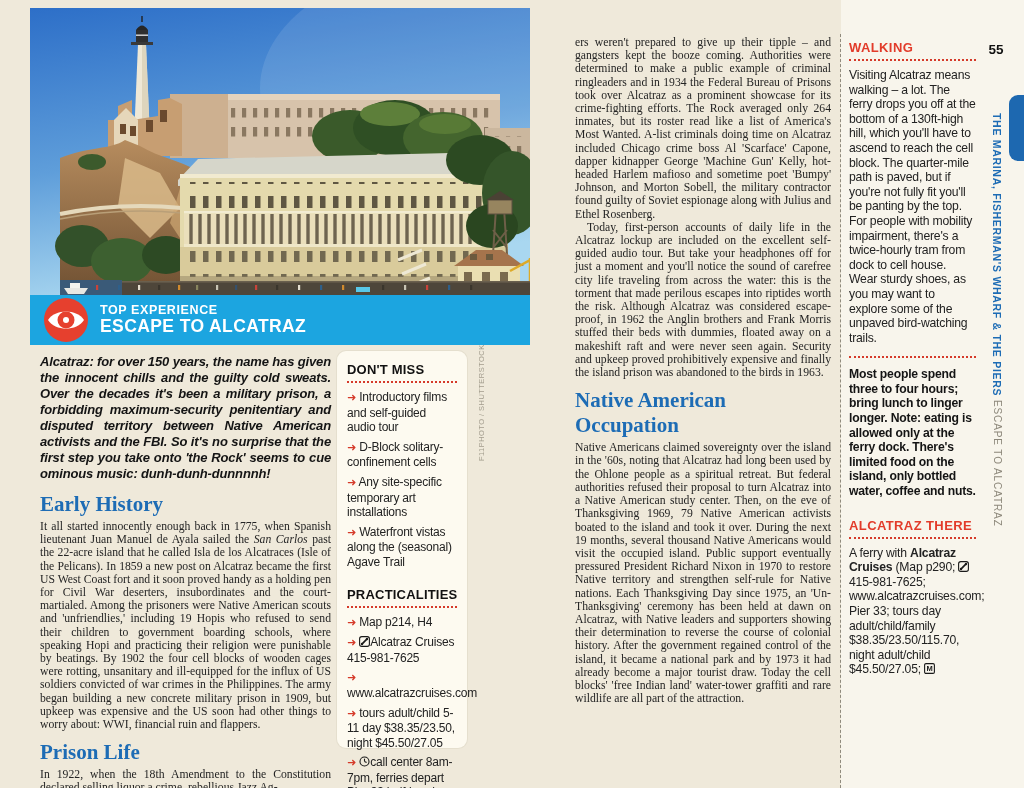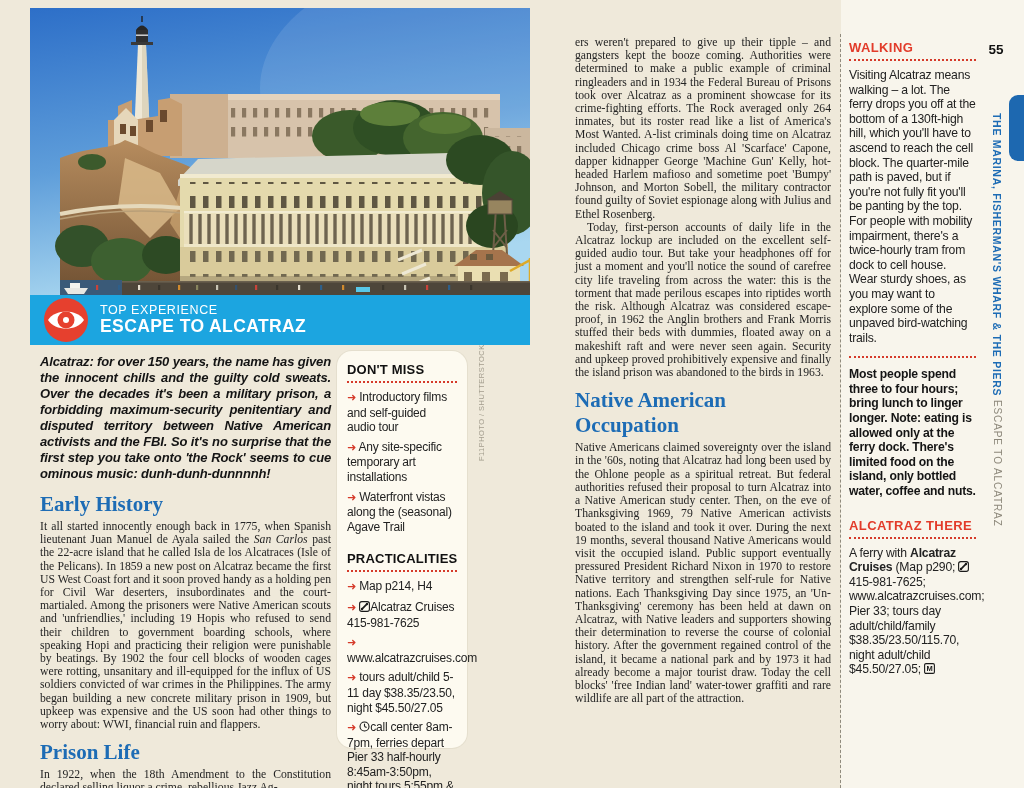--- a/index.html
+++ b/index.html
@@ -20,21 +20,21 @@
     font-size:7.5px;letter-spacing:.45px;color:#a39d8e;
   }
 
   
   .banner{
     position:absolute;left:30px;top:295px;width:500px;height:50px;
     background:#1ca5e0;display:flex;align-items:center;
   }
   .banner .eye{margin-left:13px;flex:0 0 auto;display:block;}
   .banner-text{margin-left:11px;color:#fff;line-height:1.12;}
-  .kicker{font-size:12.5px;letter-spacing:.6px;font-weight:400;}
+  .kicker{font-size:12.5px;letter-spacing:.6px;font-weight:700;}
   .banner-title{font-size:17.5px;font-weight:700;letter-spacing:.4px;}
 
   
   .serif{font-family:"Liberation Serif","DejaVu Serif",serif;}
   .left-col{position:absolute;left:40px;top:354px;width:291px;}
   .main-col{position:absolute;left:575px;top:36px;width:256px;}
   .intro{
     font-weight:700;font-size:13px;line-height:16px;text-align:justify;
     letter-spacing:-.15px;color:#141414;margin:0 0 10px 0;font-style:italic;
   }
@@ -43,21 +43,21 @@
     color:#1d6cb5;font-weight:700;font-size:21px;margin:9px 0 3px 0;
   }
   .body-serif{
     font-size:11.7px;line-height:13.2px;text-align:justify;color:#242424;margin:0;
   }
   .indent{text-indent:12px;}
 
   
   .panel{
     position:absolute;left:337px;top:351px;width:130px;height:397px;
-    background:#fdfaf0;border-radius:15px;box-sizing:border-box;
+    background:#fdfaf0;border-radius:9px;box-sizing:border-box;
     padding:11px 10px;box-shadow:0 0 0 1px rgba(120,110,80,.08);
   }
   .box-head{font-size:13px;font-weight:700;letter-spacing:.2px;color:#111;}
   .red-head{font-size:13px;font-weight:700;letter-spacing:.4px;color:#e23b2a;}
   .dotted{border:0;border-top:2px dotted #d53a2a;margin:4px 0 7px 0;}
   .sans-item{font-size:12px;line-height:14.6px;letter-spacing:-.2px;color:#222;margin:0 0 5px 0;}
   .arrow{color:#d53a2a;font-family:"DejaVu Sans",sans-serif;font-size:11px;}
   .ico{vertical-align:-1px;}
 
   
@@ -233,20 +233,21 @@
   <p class="body-serif serif"><span>It all started innocently enough back in 1775, when Spanish lieutenant Juan Manuel de Ayala sailed the </span><i>San Carlos</i><span> past the 22-acre island that he called Isla de los Alcatraces (Isle of the Pelicans). In 1859 a new post on Alcatraz became the first US West Coast fort and it soon proved handy as a holding pen for Civil War deserters, insubordinates and the court-martialed. Among the prisoners were Native American scouts and 'unfriendlies,' including 19 Hopis who refused to send their children to government boarding schools, where speaking Hopi and practicing their religion were punishable by beatings. By 1902 the four cell blocks of wooden cages were rotting, unsanitary and ill-equipped for the influx of US soldiers convicted of war crimes in the Philippines. The army began building a new concrete military prison in 1909, but upkeep was expensive and the US soon had other things to worry about: WWI, financial ruin and flappers.</span></p>
 
   <h2 class="blue-head">Prison Life</h2>
   <p class="body-serif serif">In 1922, when the 18th Amendment to the Constitution declared selling liquor a crime, rebellious Jazz Ag-</p>
 </div>
 
 <div class="panel">
   <div class="box-head">DON'T MISS</div>
   <hr class="dotted">
   <p class="sans-item"><span class="arrow">➜</span> <span>Introductory films and self-guided audio tour</span></p>
+  <p class="sans-item"><span class="arrow">➜</span> <span>D-Block solitary-confinement cells</span></p>
   <p class="sans-item"><span class="arrow">➜</span> <span>Any site-specific temporary art installations</span></p>
   <p class="sans-item"><span class="arrow">➜</span> <span>Waterfront vistas along the (seasonal) Agave Trail</span></p>
 
   <div class="box-head" style="margin-top:17px;">PRACTICALITIES</div>
   <hr class="dotted">
   <p class="sans-item"><span class="arrow">➜</span> <span>Map p214, H4</span></p>
   <p class="sans-item"><span class="arrow">➜</span>
     <svg class="ico" width="11" height="11" viewBox="0 0 11 11">
         <rect x="0.6" y="0.6" width="9.8" height="9.8" rx="2.2" fill="none" stroke="#1a1a1a" stroke-width="1.1"></rect>
         <line x1="3.2" y1="7.8" x2="7.8" y2="3.2" stroke="#1a1a1a" stroke-width="1.7"></line>

